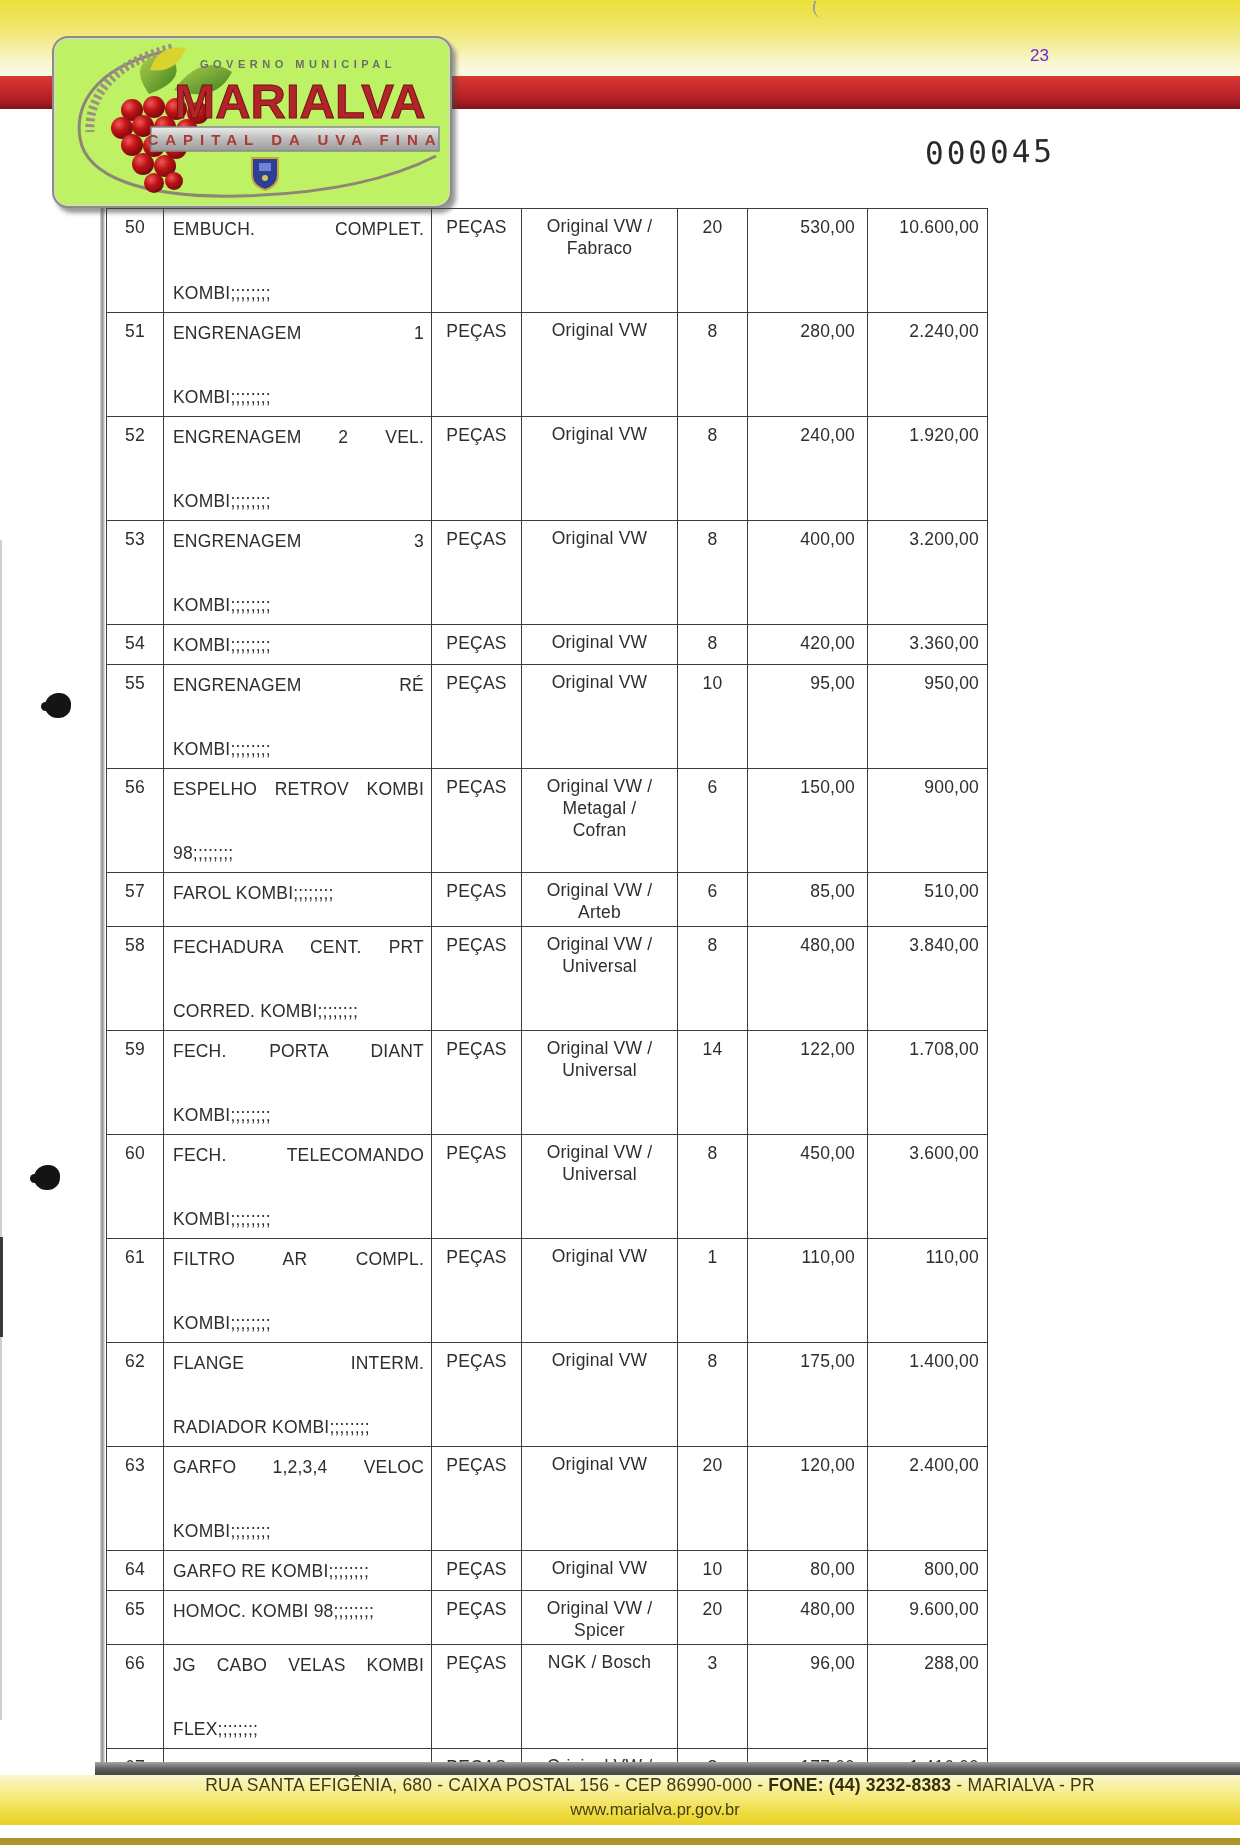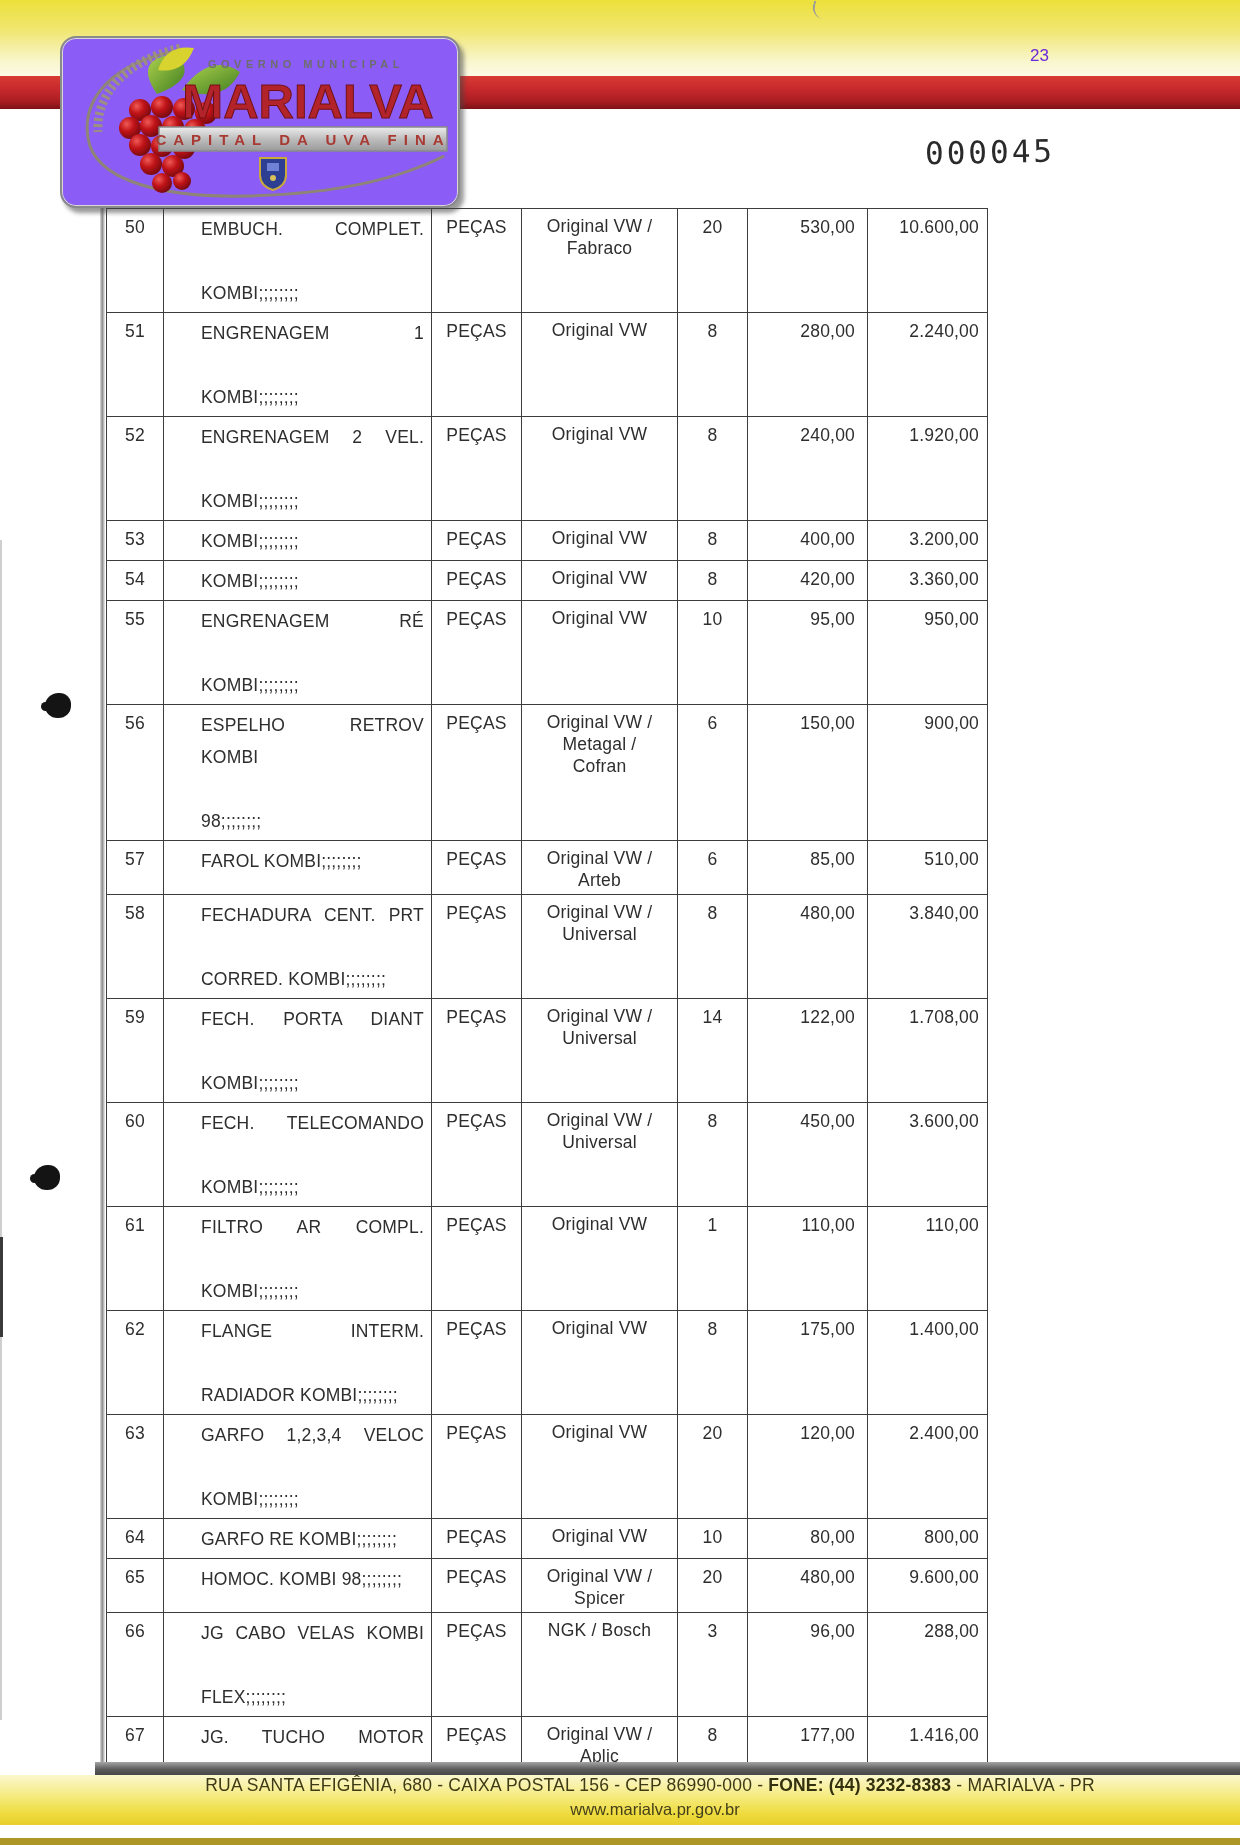--- a/index.html
+++ b/index.html
@@ -8,21 +8,21 @@
 
   
   .top-yellow{position:absolute;left:0;top:0;width:1240px;height:100px;
     background:linear-gradient(#ece03a 0%,#f0e670 30%,#f9f6cf 62%,#ffffff 95%);}
   .red-stripe{position:absolute;left:0;top:76px;width:1240px;height:33px;
     background:linear-gradient(#d93a33 0%,#c4272b 45%,#a81d22 78%,#7e1216 100%);}
   .page-number{position:absolute;left:1030px;top:46px;width:60px;font-size:17px;color:#6d28d9;}
   .stamp{position:absolute;left:925px;top:134px;font-family:"DejaVu Sans Mono",monospace;
     font-size:31px;letter-spacing:3px;color:#2a2a2a;transform:rotate(-1.2deg);}
 
-  .logo-card{position:absolute;left:60px;top:36px;width:396px;height:168px;background:#8b5cf6;
+  .logo-card{position:absolute;left:52px;top:36px;width:396px;height:168px;background:#bef264;
     border:2px solid #8a8a8a;border-radius:16px;
     box-shadow:4px 5px 4px rgba(70,70,70,0.55), inset 0 0 0 1px #d8d8d8;z-index:3;}
 
   
   .scan-vline{position:absolute;left:100px;top:208px;width:5px;height:1568px;
     background:linear-gradient(90deg,#dedede,#8c8c8c 45%,#ececec);}
   .punch{position:absolute;width:26px;height:25px;background:#141414;border-radius:54% 46% 50% 50%;}
   .punch1{left:45px;top:693px;}
   .punch2{left:34px;top:1165px;}
   .punch::after{content:"";position:absolute;left:-4px;top:9px;width:9px;height:9px;
@@ -36,21 +36,21 @@
   .table{position:absolute;left:106px;top:208px;width:880px;border:1.6px solid #3c3c3c;
     background:#fff;}
   .row{display:grid;grid-template-columns:57px 268px 90px 156px 70px 120px auto;
     border-bottom:1.6px solid #3c3c3c;}
   .row:last-child{border-bottom:none;}
   .cell{border-right:1.4px solid #3c3c3c;padding:4px 0 3px 0;font-size:17.5px;
     letter-spacing:0.2px;color:#2e2e2e;}
   .cell:last-child{border-right:none;}
   .c-num{text-align:center;line-height:28px;}
   .c-desc{padding-left:9px;padding-right:7px;line-height:32px;}
-  .desc-line{text-align:left;white-space:normal;margin-left:28px;}
+  .desc-line{text-align:left;white-space:normal;}
   .desc-line.just{text-align:justify;}
   .desc-line.just::after{content:"";display:inline-block;width:100%;height:0;}
   .c-unit{text-align:center;line-height:28px;}
   .c-brand{text-align:center;line-height:22px;padding-top:6px;}
   .c-qty{text-align:center;line-height:28px;}
   .c-price{text-align:right;padding-right:12px;line-height:28px;}
   .c-total{text-align:right;padding-right:8px;line-height:28px;}
 
   
   .gray-band{position:absolute;left:95px;top:1762px;width:1145px;height:13px;
@@ -178,20 +178,21 @@
         <div class="cell c-brand">
           <div>Original VW</div>
         </div>
         <div class="cell c-qty">8</div>
         <div class="cell c-price">240,00</div>
         <div class="cell c-total">1.920,00</div>
       </div>
       <div class="row">
         <div class="cell c-num">53</div>
         <div class="cell c-desc">
+          <div class="desc-line just">ENGRENAGEM 3</div>
           <div class="desc-line">KOMBI;;;;;;;;</div>
         </div>
         <div class="cell c-unit">PEÇAS</div>
         <div class="cell c-brand">
           <div>Original VW</div>
         </div>
         <div class="cell c-qty">8</div>
         <div class="cell c-price">400,00</div>
         <div class="cell c-total">3.200,00</div>
       </div>

